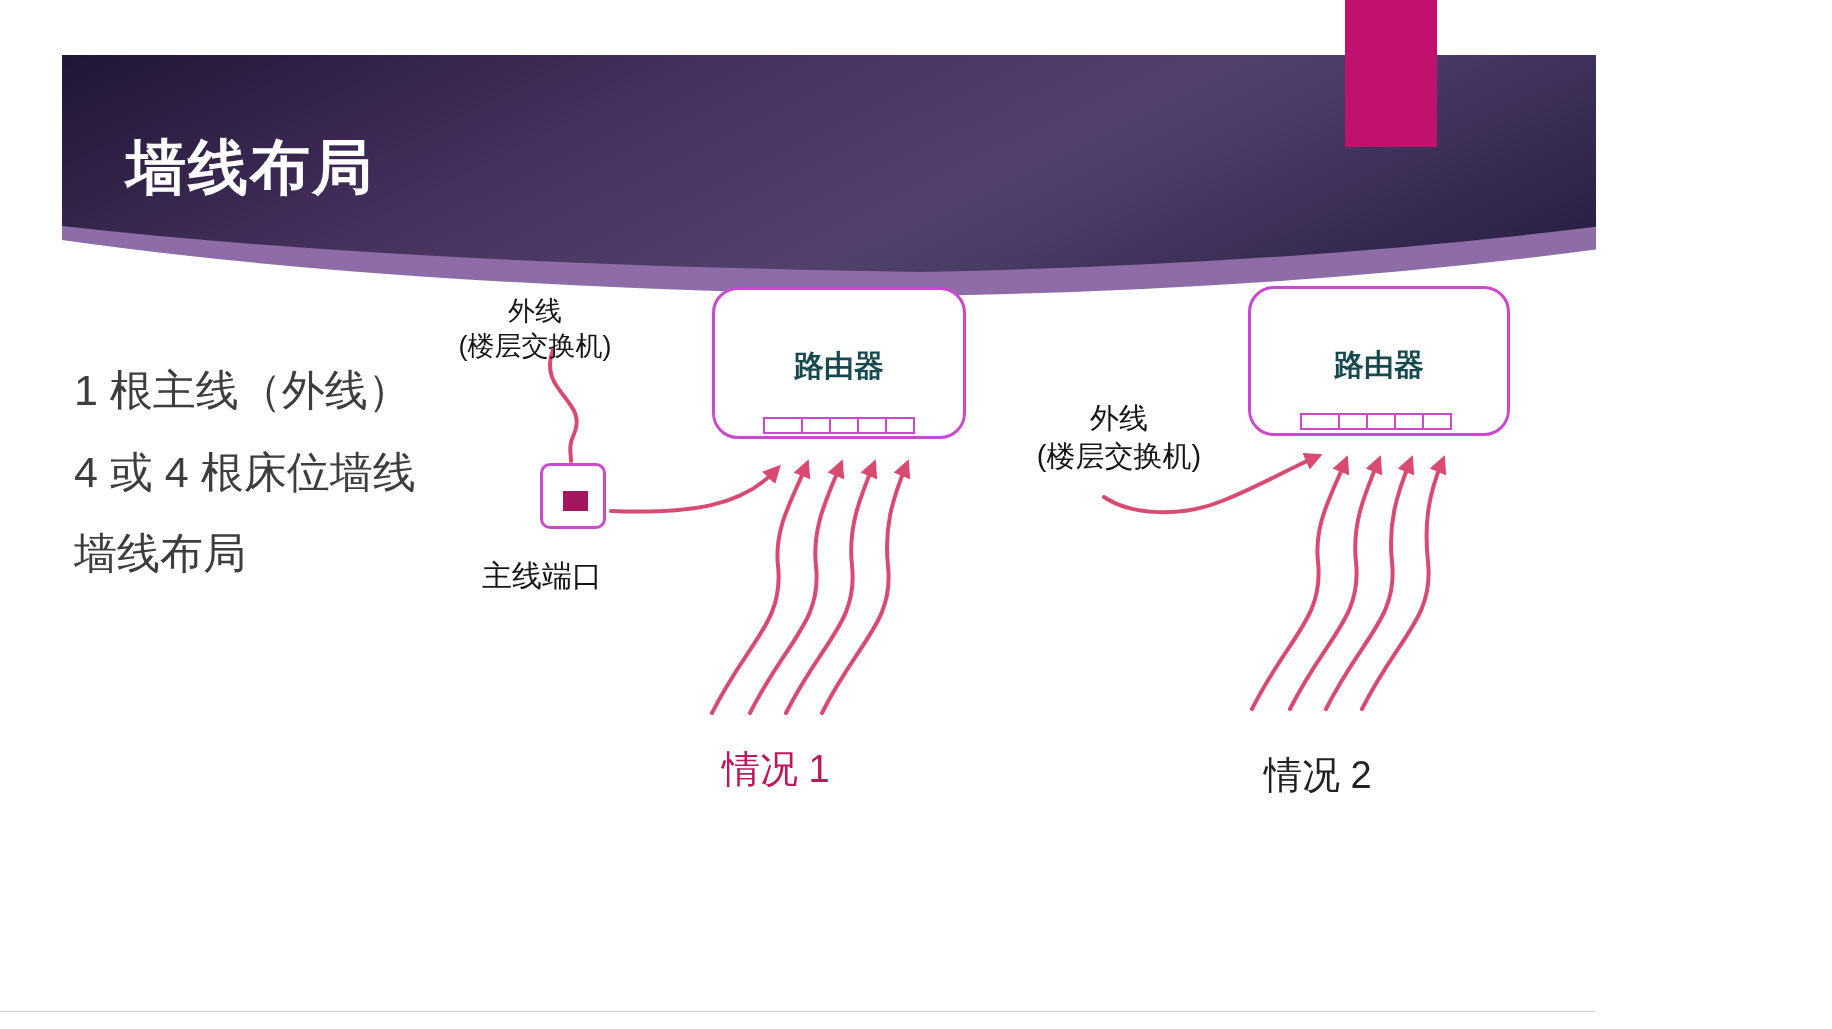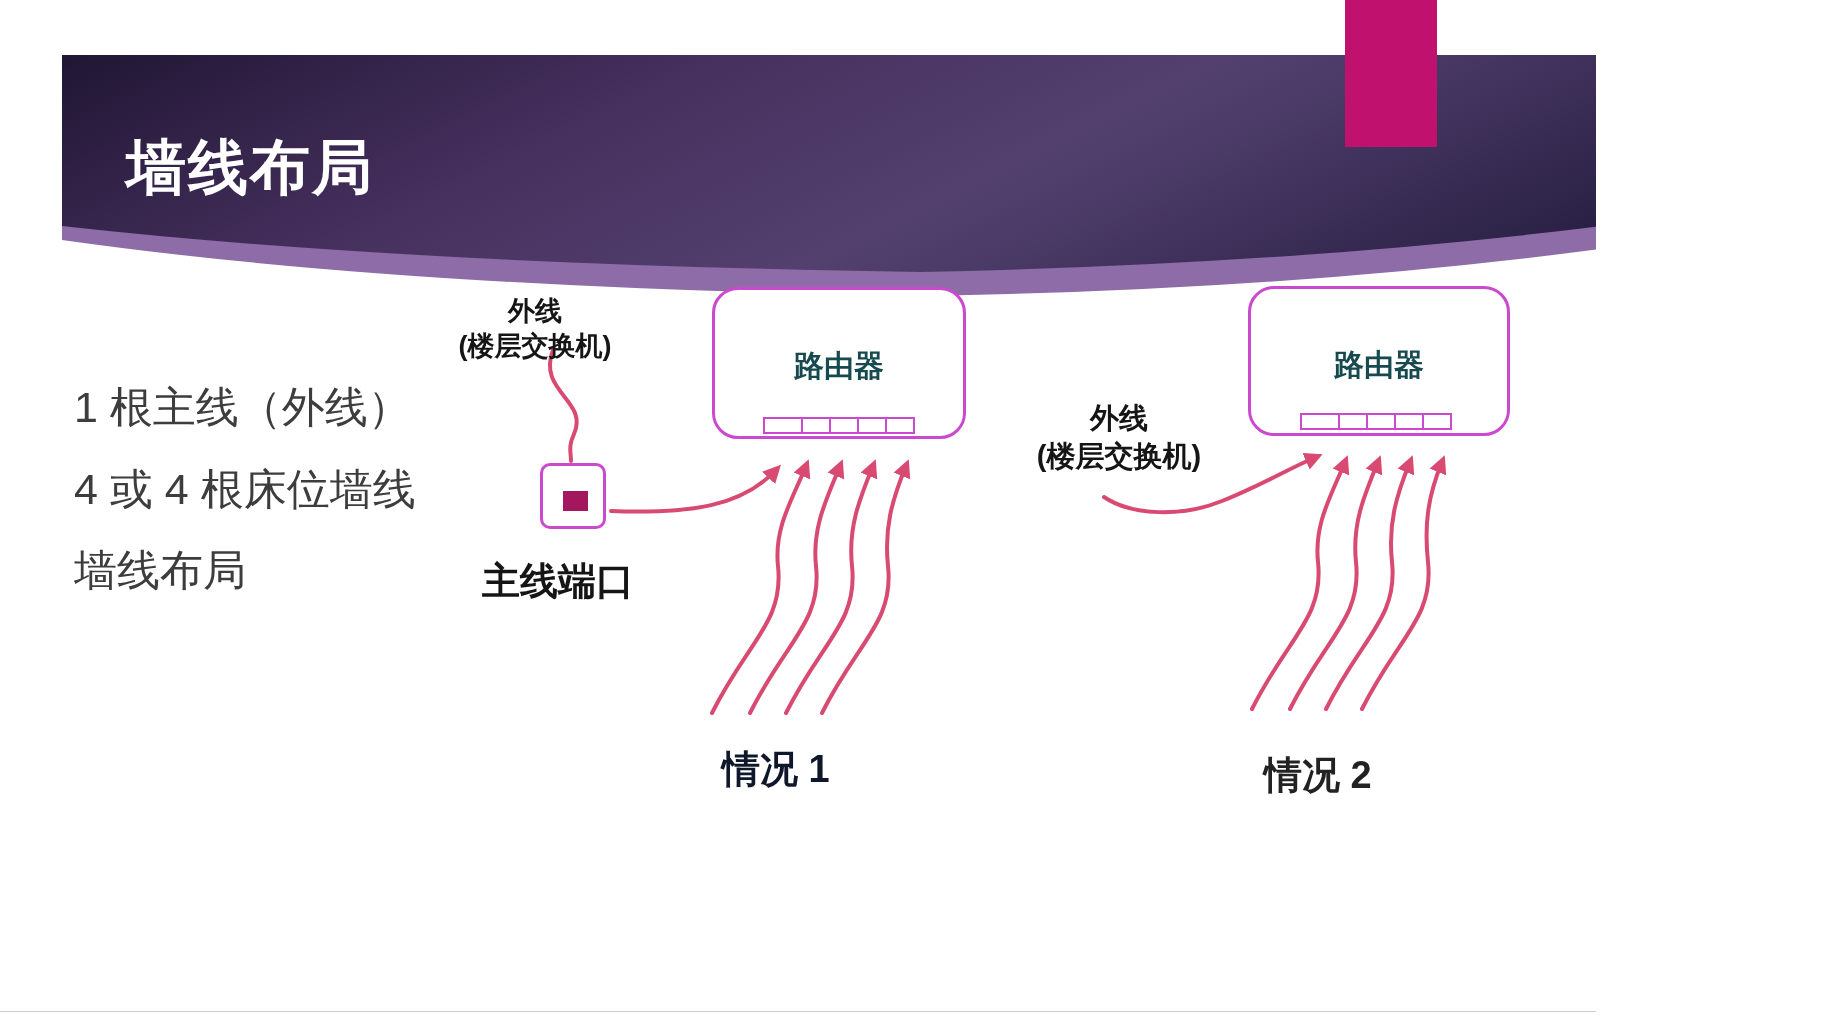--- a/index.html
+++ b/index.html
@@ -10,21 +10,21 @@
 
   .header-svg { position:absolute; top:0; left:0; z-index:1; }
   .header-light-path { fill:var(--header-light); }
 
   .accent-bar { position:absolute; left:1345px; top:0; width:92px; height:147px;
                 background:var(--accent-bar); z-index:2; }
 
   .title { position:absolute; left:126px; top:128px; font-size:60px; font-weight:bold;
            color:#ffffff; z-index:3; letter-spacing:2px; }
 
-  .bullets { position:absolute; left:74px; top:367px; font-size:43px;
+  .bullets { position:absolute; left:74px; top:350px; font-size:43px;
              color:var(--body-text); line-height:1.9; z-index:3; }
 
   .diagram-svg { position:absolute; top:0; left:0; z-index:4; }
   .wire { fill:none; stroke:var(--arrow); stroke-width:4; stroke-linecap:round; }
   .arrow-head { fill:var(--arrow); }
 
   .router-box { position:absolute; border:3px solid var(--box-border);
                 border-radius:26px; background:#ffffff; z-index:5;padding-left:32px; }
   .router-label { position:absolute; left:0; top:56px; width:100%; text-align:center;
                   color:var(--router-text); font-size:30px; font-weight:600; }
@@ -33,25 +33,25 @@
   .port:first-child { margin-left:0; }
   .port.wide { width:40px; }
   .port.sm { width:30px; }
 
   .wall-port-box { position:absolute; left:540px; top:463px; width:66px; height:66px;
                    border:3px solid var(--box-border); border-radius:10px;
                    background:#ffffff; z-index:5; }
   .port-marker { position:absolute; left:20px; top:25px; width:25px; height:20px;
                  background:var(--port-marker); }
 
-  .label { position:absolute; color:#151515; z-index:6;font-weight:bold; }
+  .label { position:absolute; color:#151515; z-index:6; }
   .center { text-align:center; }
   .ext-label-1 { left:430px; top:294px; width:210px; font-size:27px; line-height:1.3; }
-  .port-label  { left:482px; top:556px; font-size:38px; }
-  .caption-1   { left:722px; top:744px; font-size:38px; color:#0f172a; }
+  .port-label  { left:482px; top:556px; font-size:30px; }
+  .caption-1   { left:722px; top:744px; font-size:38px; color:#be185d; }
   .ext-label-2 { left:1012px; top:400px; width:214px; font-size:29px; line-height:1.3; }
   .caption-2   { left:1236px; top:750px; font-size:38px; color:#222222;margin-left:28px; }
 
   .hairline { position:absolute; left:0; top:1011px; width:1832px; height:1px;
               background:#cfcfcf; z-index:1; }
 </style>
 </head>
 <body>
 
 <div class="slide">

